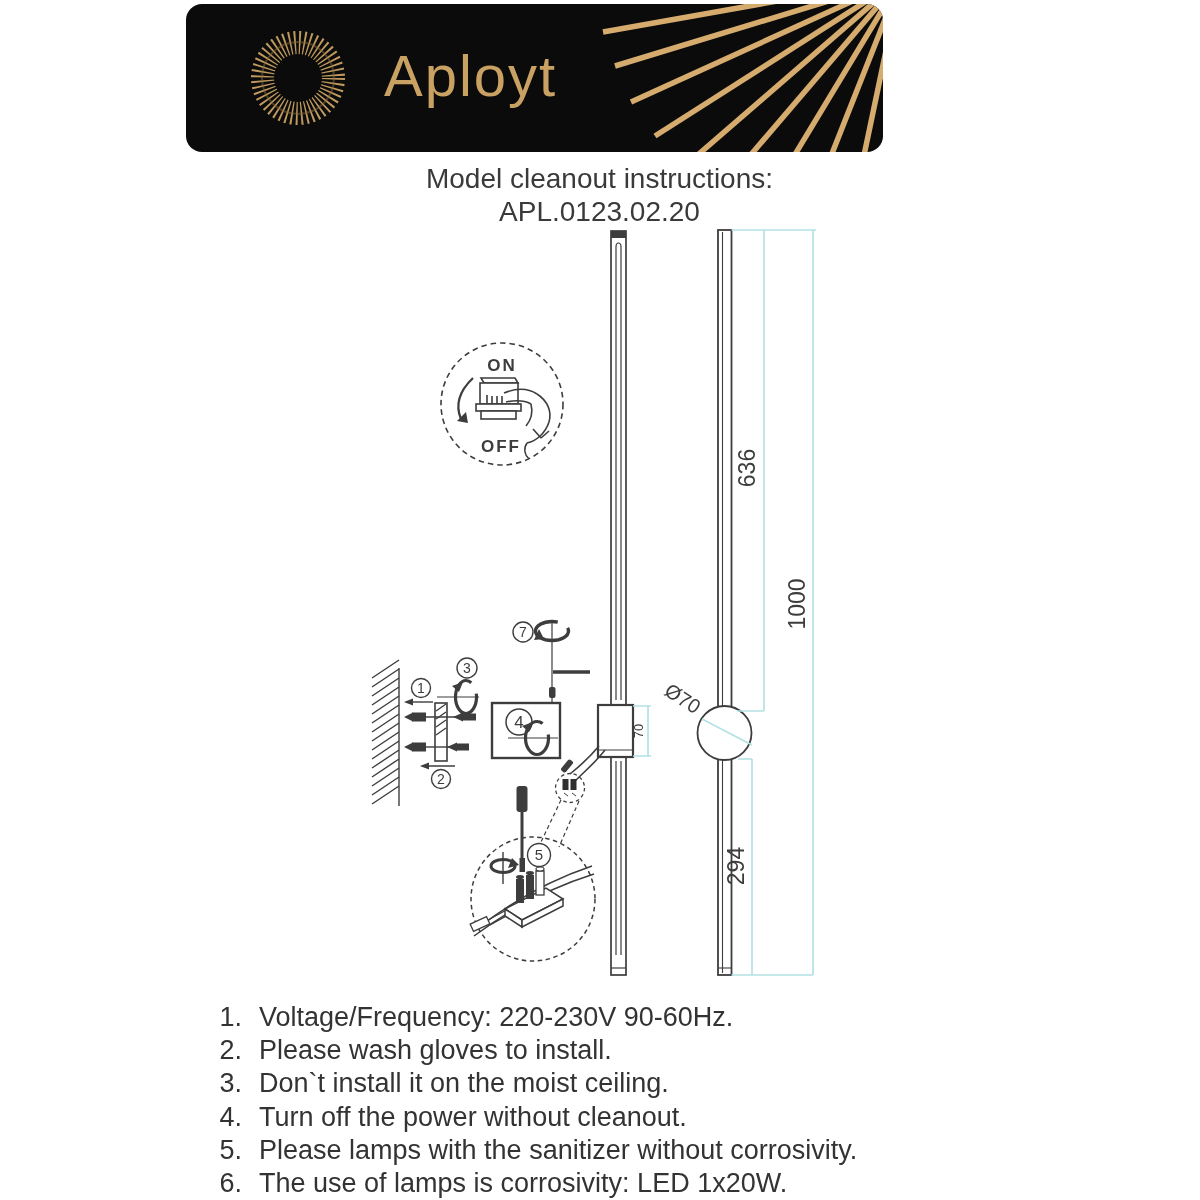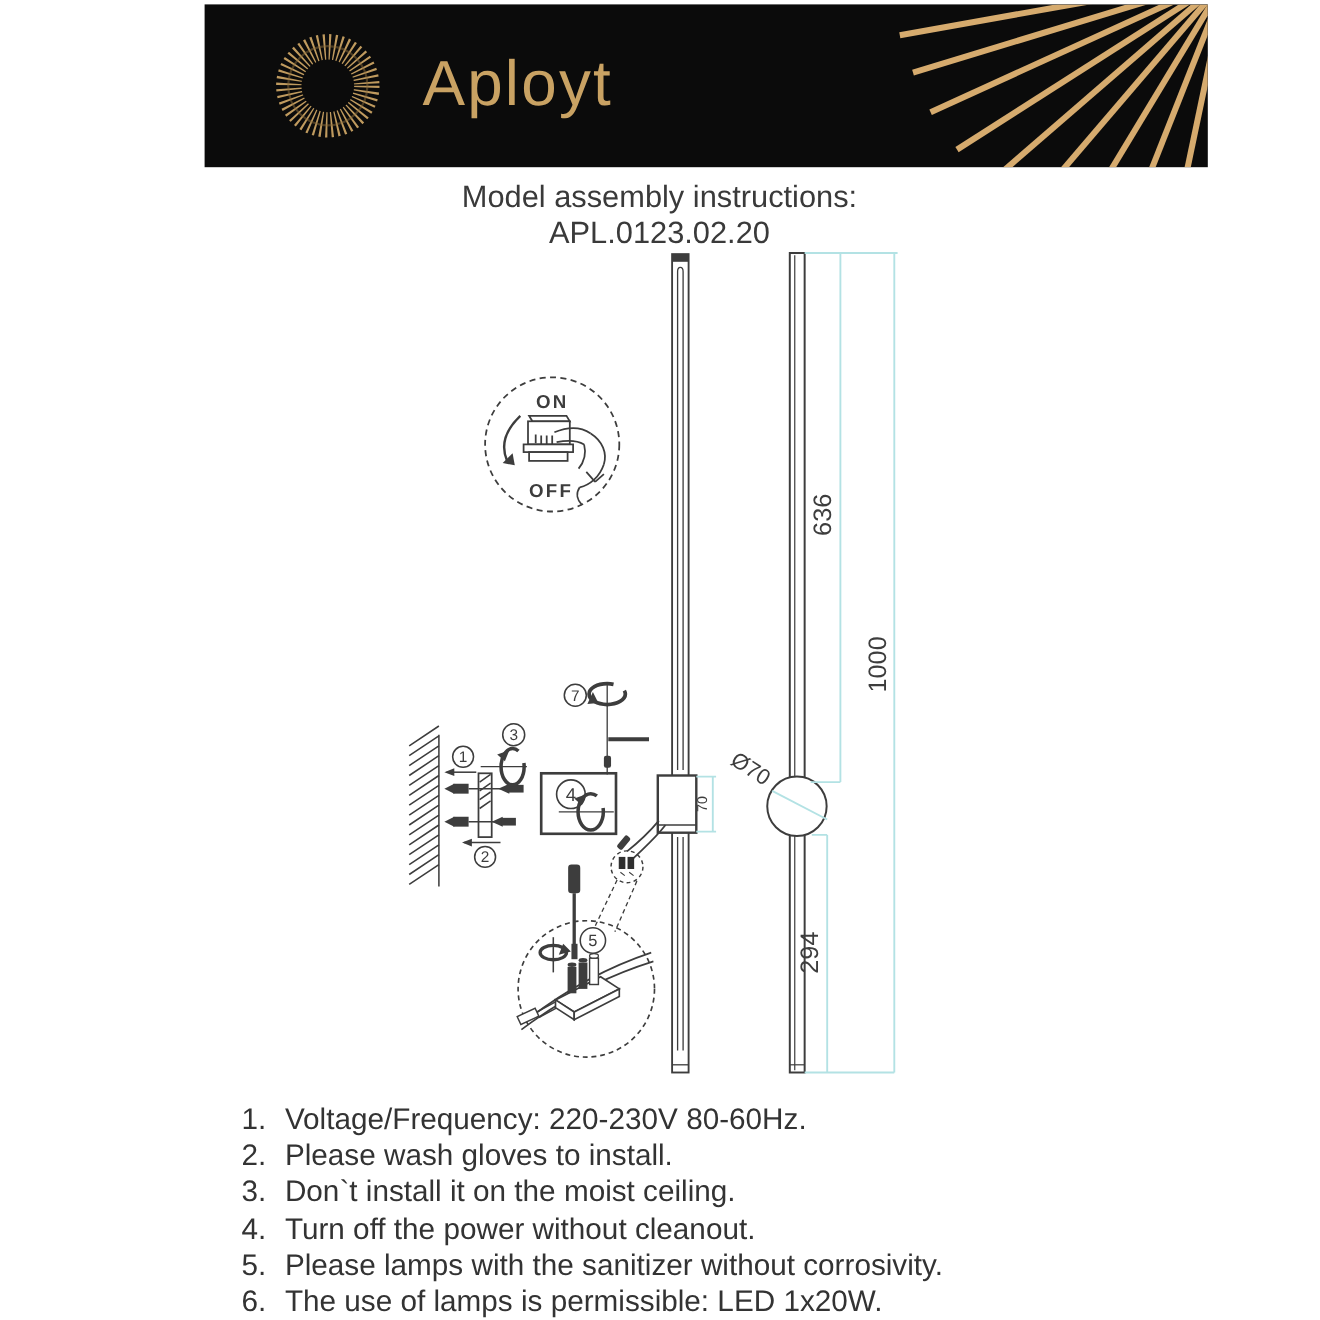--- a/index.html
+++ b/index.html
@@ -1,19 +1,19 @@
 <!DOCTYPE html>
 <html><head>
 <meta charset="utf-8">
 <style>
   html,body{margin:0;padding:0;background:#ffffff;}
   .page{position:relative;width:1200px;height:1200px;background:#fff;overflow:hidden;
         font-family:"Liberation Sans", sans-serif;color:#3a3a3a;}
   
-  .header{position:absolute;left:186px;top:4px;width:912px;height:148px;background:#0b0b0b;overflow:hidden;}
+  .header{position:absolute;left:186px;top:4px;width:697px;height:148px;background:#0b0b0b;overflow:hidden;border-radius:16px;}
   .brand{position:absolute;left:198px;top:38px;font-size:58px;font-weight:400;letter-spacing:2px;color:#c9a263;}
   .logo-svg{position:absolute;left:56px;top:18px;}
   .rays-svg{position:absolute;right:0;top:0;}
   
   .title{position:absolute;left:186px;top:162px;width:827px;text-align:center;
          font-size:28px;line-height:33px;color:#3a3a3a;}
   
   .diagram-svg{position:absolute;left:0;top:0;}
   
   .list{position:absolute;left:192px;top:1001px;width:830px;font-size:27px;line-height:33.2px;color:#333;}
@@ -44,21 +44,21 @@
         <line x1="538" y1="-25" x2="396" y2="210"></line>
         <line x1="538" y1="-25" x2="438" y2="228"></line>
         <line x1="538" y1="-25" x2="482" y2="242"></line>
         <line x1="538" y1="-25" x2="524" y2="250"></line>
         <line x1="538" y1="-25" x2="560" y2="254"></line>
       </g>
     </svg>
   </div>
 
   <div class="title">
-    <div>Model assembly instructions:</div>
+    <div>Model cleanout instructions:</div>
     <div>APL.0123.02.20</div>
   </div>
 
   <svg class="diagram-svg" width="1200" height="1200" viewBox="0 0 1200 1200">
 
     <g stroke="#3d3d3d" fill="none" stroke-width="1.6">
       <circle cx="502" cy="404" r="61" stroke-dasharray="5.5 4"></circle>
 
       <g>
         <polygon points="481,378 515,378 518,383 484,383" fill="#fff"></polygon>
@@ -230,37 +230,37 @@
       <text transform="translate(805,604) rotate(-90)">1000</text>
       <text transform="translate(744,866) rotate(-90)">294</text>
       <text transform="translate(663,694) rotate(33)" text-anchor="start" font-size="20">Ø70</text>
       <text transform="translate(643,731) rotate(-90)" font-size="13">70</text>
     </g>
   </svg>
 
   <div class="list">
     <div class="row">
       <span class="num">1.</span>
-      <span class="itm">Voltage/Frequency: 220-230V 80-60Hz.</span>
+      <span class="itm">Voltage/Frequency: 220-230V 90-60Hz.</span>
     </div>
     <div class="row">
       <span class="num">2.</span>
       <span class="itm">Please wash gloves to install.</span>
     </div>
     <div class="row">
       <span class="num">3.</span>
       <span class="itm">Don`t install it on the moist ceiling.</span>
     </div>
     <div class="row">
       <span class="num">4.</span>
       <span class="itm">Turn off the power without cleanout.</span>
     </div>
     <div class="row">
       <span class="num">5.</span>
       <span class="itm">Please lamps with the sanitizer without corrosivity.</span>
     </div>
     <div class="row">
       <span class="num">6.</span>
-      <span class="itm">The use of lamps is permissible: LED 1x20W.</span>
+      <span class="itm">The use of lamps is corrosivity: LED 1x20W.</span>
     </div>
   </div>
 
 </div>
 
 </body></html>

